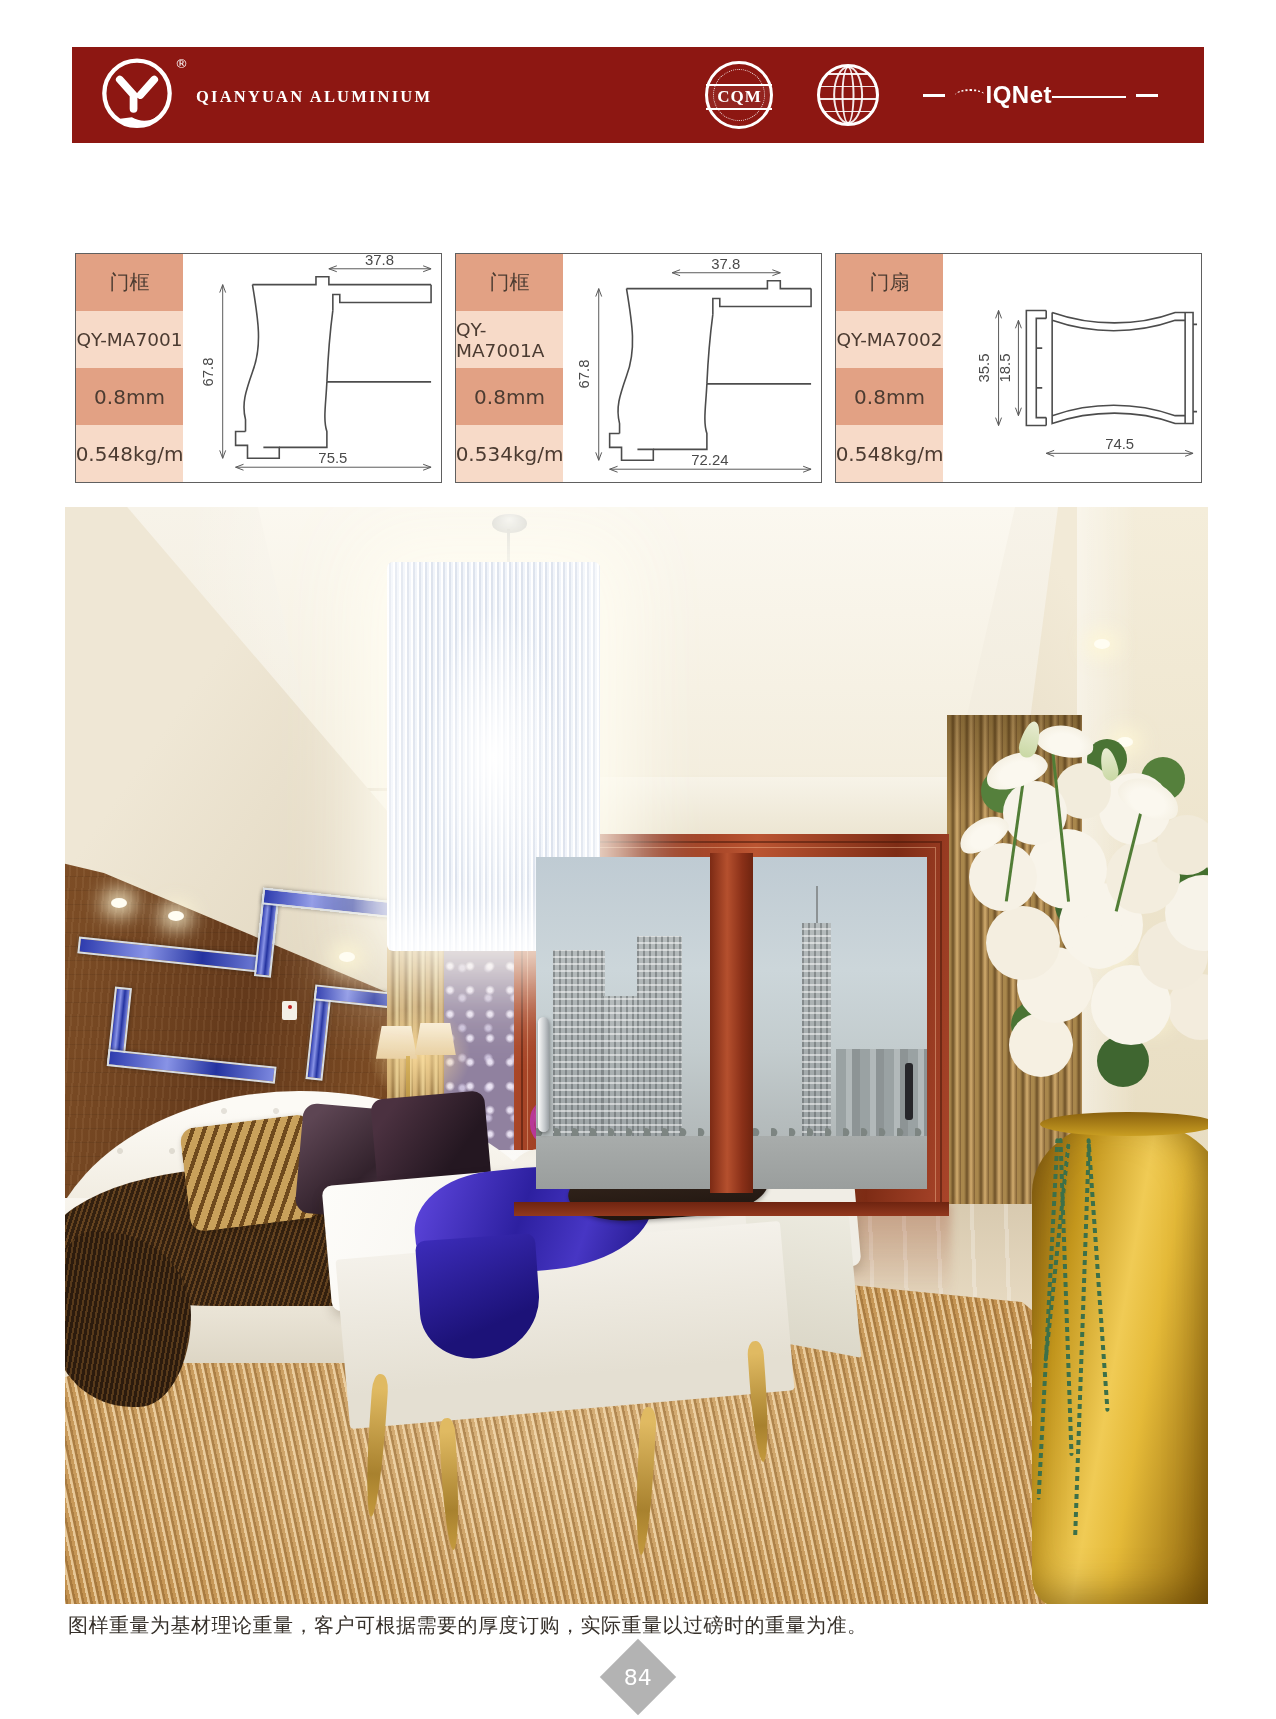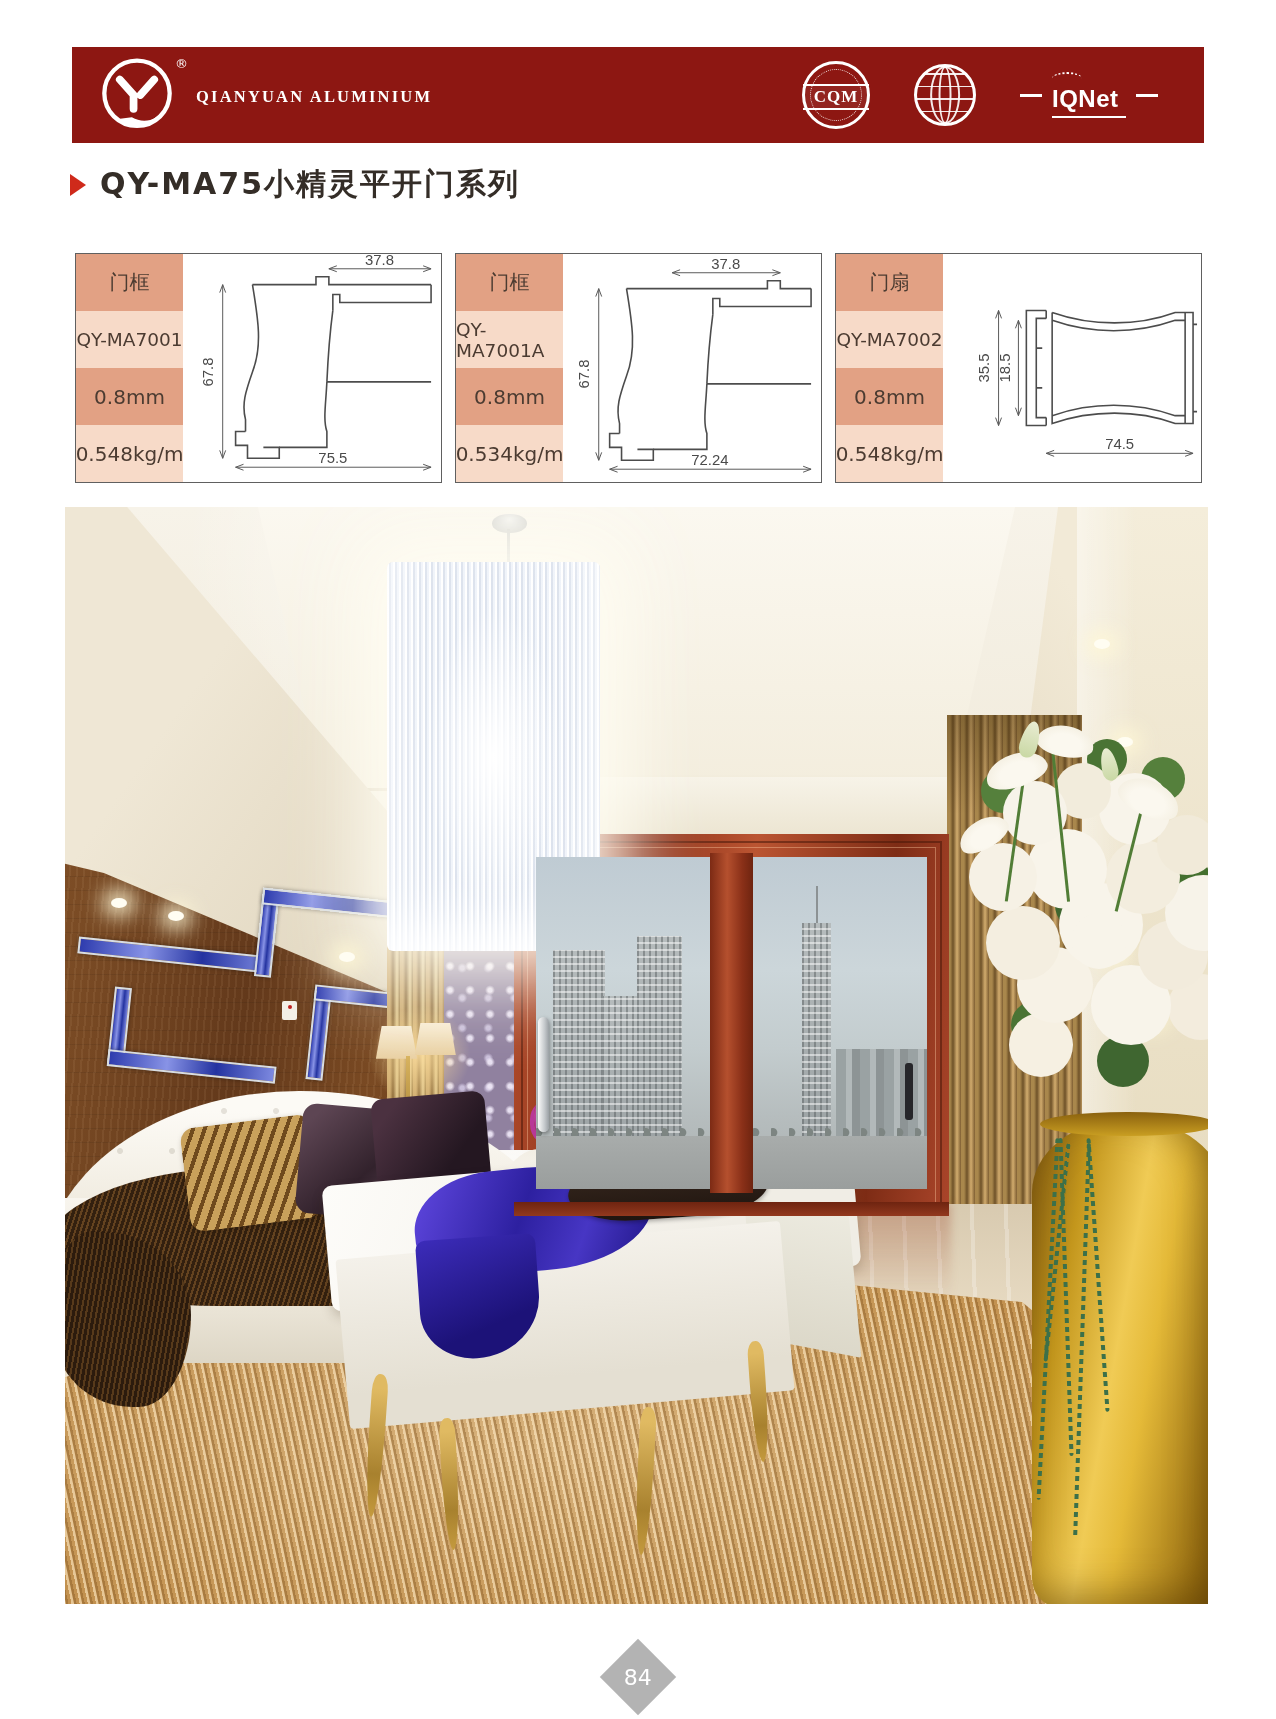--- a/index.html
+++ b/index.html
@@ -22,21 +22,21 @@
              display:flex;align-items:center;justify-content:center;background:rgba(255,255,255,.06);}
   .seal-band span{color:#fff;font-family:"Liberation Serif",serif;font-weight:bold;font-size:17px;letter-spacing:1px;}
   .globe{position:relative;width:56px;height:56px;border:3px solid #fff;border-radius:50%;flex:0 0 auto;
          background:repeating-linear-gradient(0deg,transparent 0 11px,rgba(255,255,255,.9) 11px 12.5px);}
   .globe::before{content:'';position:absolute;left:50%;top:-1px;bottom:-1px;width:46%;transform:translateX(-50%);
                  border:2px solid rgba(255,255,255,.9);border-radius:50%;}
   .globe::after{content:'';position:absolute;left:50%;top:-1px;bottom:-1px;width:16%;transform:translateX(-50%);
                 border:2px solid rgba(255,255,255,.9);border-radius:50%;}
   .iqnet{display:flex;align-items:center;gap:10px;color:#fff;}
   .dash{display:block;width:22px;height:3px;background:#fff;}
-  .iq-mid{display:flex;flex-direction:column;}
+  .iq-mid{display:flex;align-items:center;}
   .iq-arc{width:30px;height:11px;border-top:2.5px dotted #fff;border-radius:50%;}
   .iq-text{font-size:24px;font-weight:bold;letter-spacing:.5px;font-family:"Liberation Sans",sans-serif;}
   .iq-line{width:74px;height:2px;background:#fff;margin-top:3px;}
 
   
   .title-row{position:absolute;left:70px;top:164px;display:flex;align-items:center;gap:14px;}
   .tri{width:0;height:0;border-left:16px solid #CF2A1B;border-top:11px solid transparent;border-bottom:11px solid transparent;}
   .title-text{font-size:30px;font-weight:bold;color:#342d27;letter-spacing:2px;}
 
   
@@ -267,24 +267,20 @@
         <span class="iq-mid">
           <span class="iq-arc"></span>
           <span class="iq-text">IQNet</span>
           <span class="iq-line"></span>
         </span>
         <span class="dash"></span>
       </div>
     </div>
   </header>
 
-  <div class="title-row">
-    <span class="tri"></span>
-    <span class="title-text">QY-MA75小精灵平开门系列</span>
-  </div>
 
   <div class="cards">
 
     <div class="card">
       <div class="labels">
         <div class="lrow">门框</div>
         <div class="lrow model">QY-MA7001</div>
         <div class="lrow">0.8mm</div>
         <div class="lrow">0.548kg/m</div>
       </div>
@@ -477,17 +473,18 @@
     <div class="stem stm2"></div>
     <div class="stem stm3"></div>
     <div class="lily ly1"></div>
     <div class="lily ly2"></div>
     <div class="lily ly3"></div>
     <div class="lily ly4"></div>
     <div class="bud bd1"></div>
     <div class="bud bd2"></div>
   </div>
 
+  <div class="note">图样重量为基材理论重量，客户可根据需要的厚度订购，实际重量以过磅时的重量为准。</div>
   <div class="diamond">
     <span class="page-num">84</span>
   </div>
 
 </div>
 
 </body></html>

